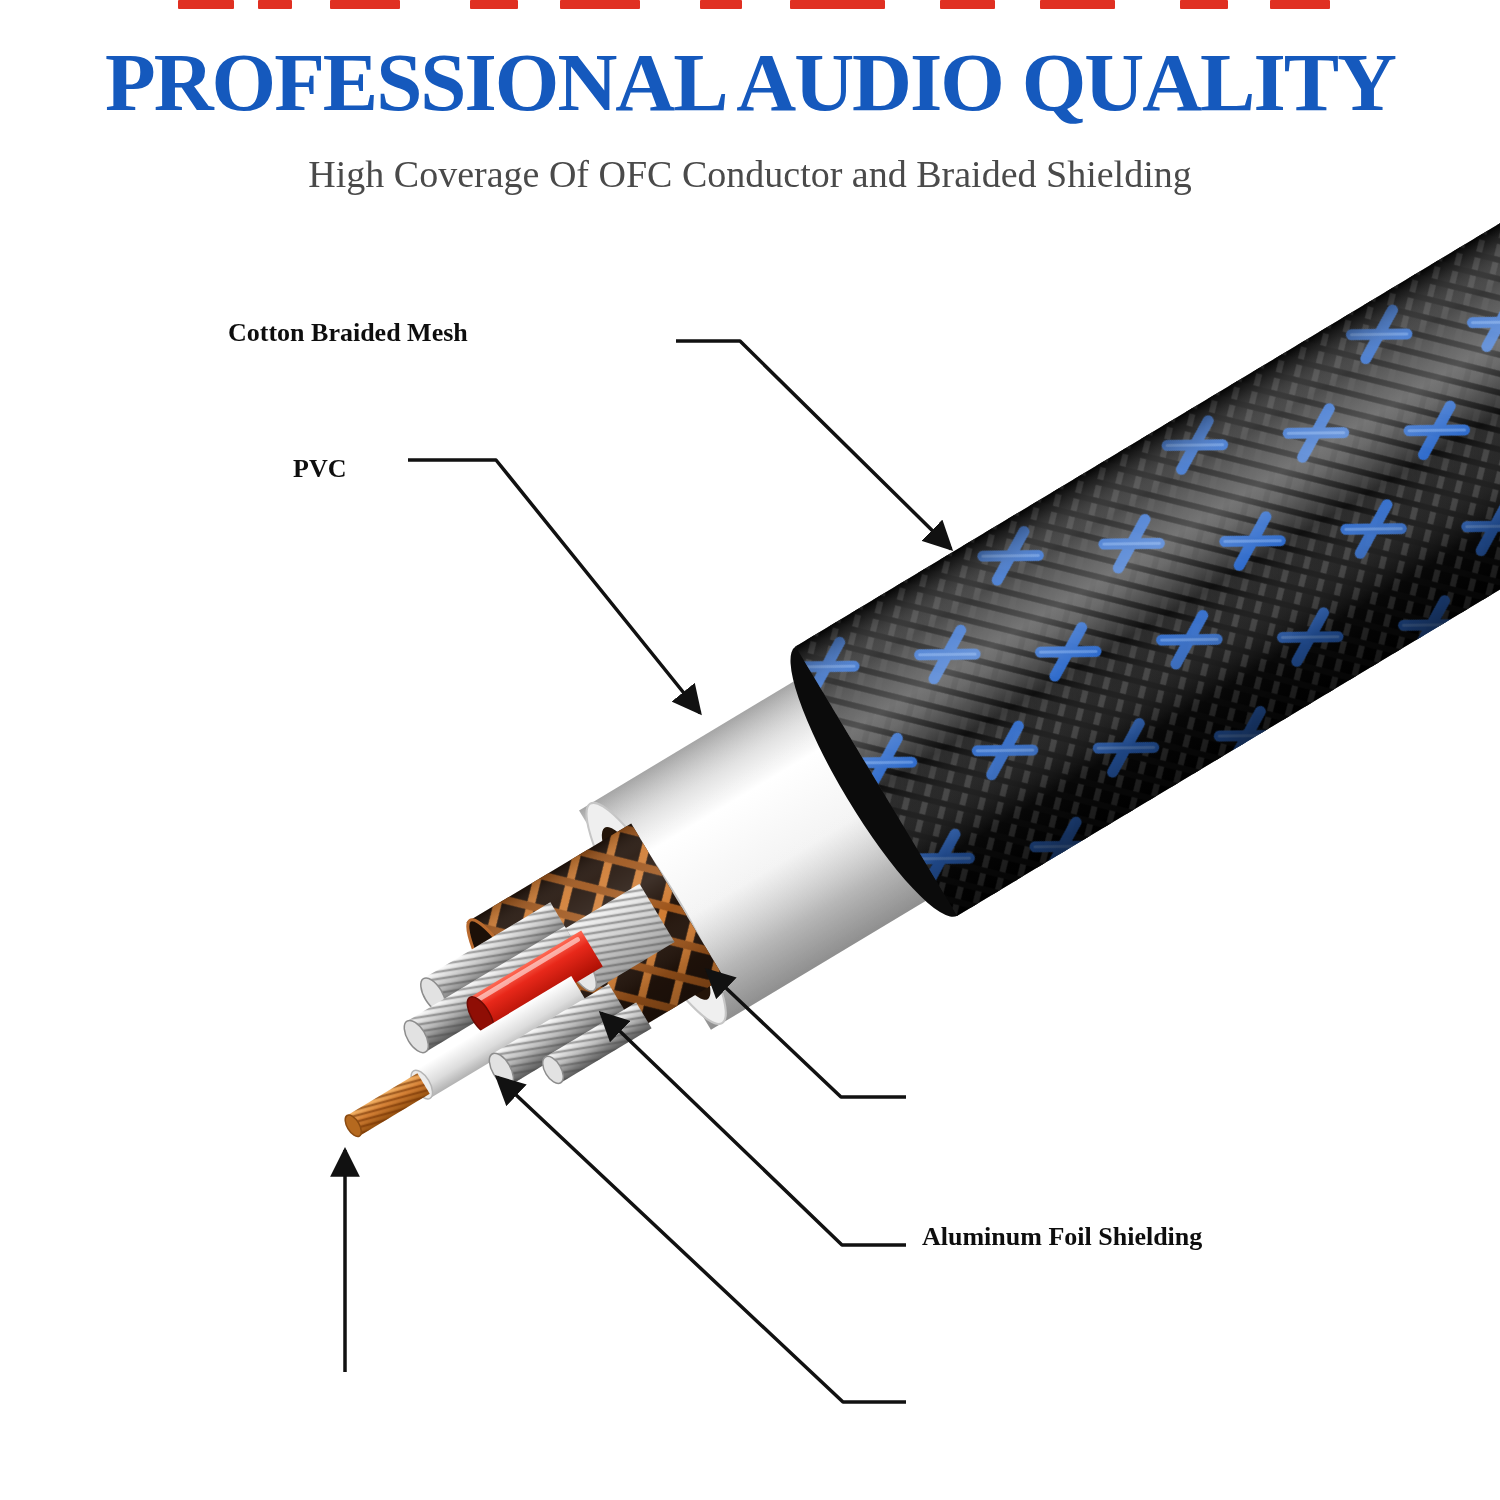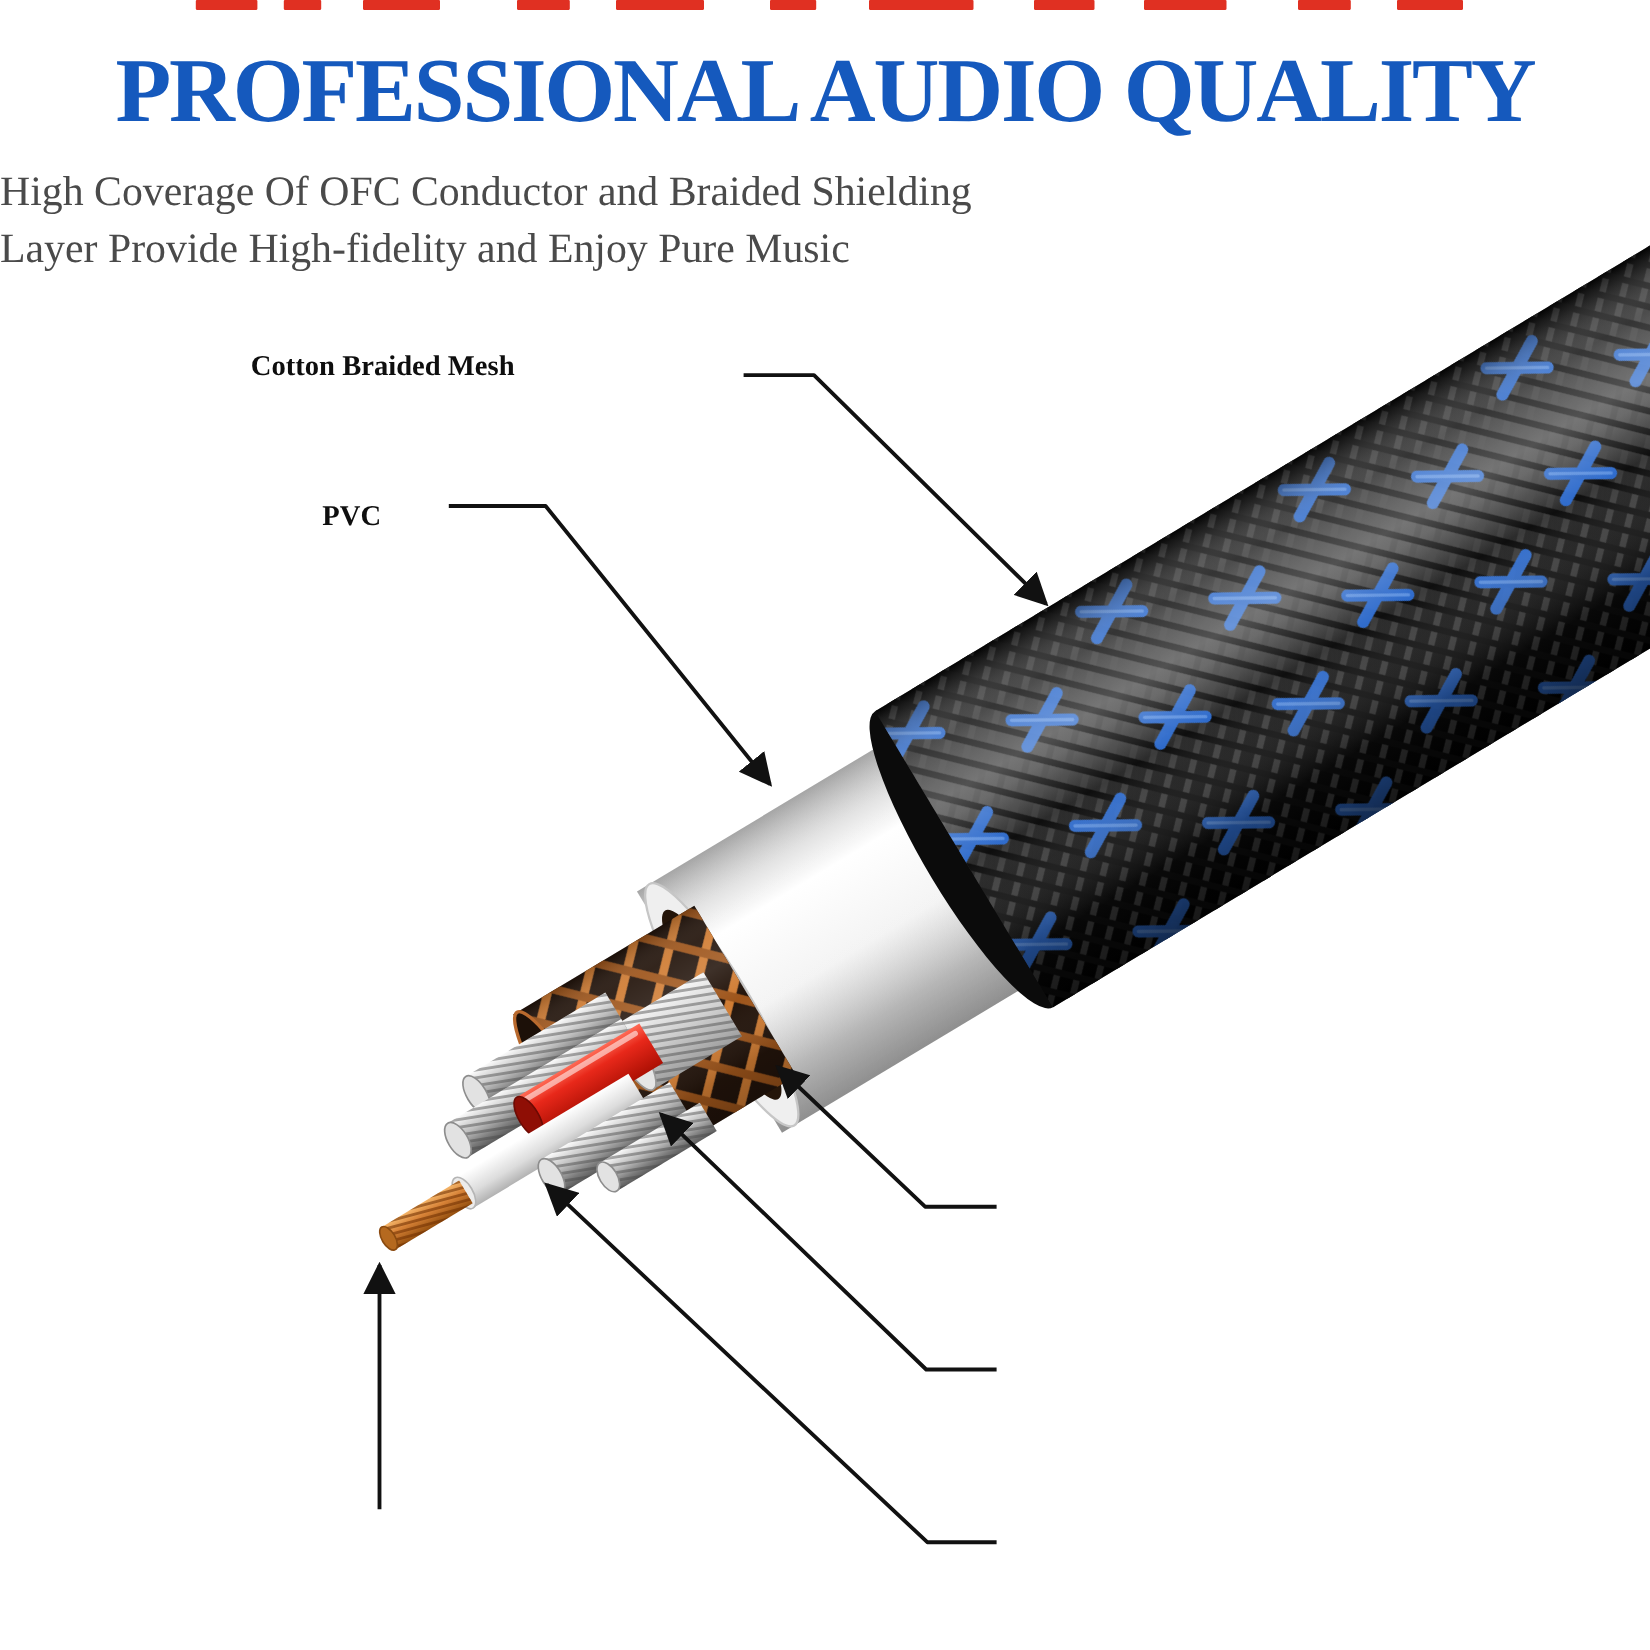--- a/index.html
+++ b/index.html
@@ -7,21 +7,21 @@
     position:relative;width:1500px;height:1500px;background:#ffffff;
     overflow:hidden;font-family:Liberation Serif, serif;padding-left:27px;
   }
   #cable-svg{position:absolute;left:0;top:0;}
   .title{
     position:absolute;top:34px;left:0;width:1500px;text-align:center;
     font-size:83px;font-weight:bold;letter-spacing:-2px;color:#1559bd;
     white-space:nowrap;
   }
   .subtitle{
-    position:absolute;left:0;width:1500px;text-align:left;
+    position:absolute;left:0;width:1500px;text-align:center;
     font-size:38px;color:#4a4a4a;white-space:nowrap;
   }
   .sub1{top:152px;}
   .sub2{top:204px;}
   .callout{
     position:absolute;font-size:26px;font-weight:bold;color:#0e0e0e;
     white-space:nowrap;
   }
   .lbl-cotton{left:228px;top:318px;}
   .lbl-pvc{left:293px;top:454px;}
@@ -212,18 +212,18 @@
       <path d="M408,460 L496,460 L700,713" marker-end="url(#arr)"></path>
       <path d="M906,1097 L841,1097 L707,970" marker-end="url(#arr)"></path>
       <path d="M906,1245 L842,1245 L601,1013" marker-end="url(#arr)"></path>
       <path d="M906,1402 L843,1402 L497,1077" marker-end="url(#arr)"></path>
       <path d="M345,1372 L345,1150" marker-end="url(#arr)"></path>
     </g>
   </svg>
 
   <div class="title">PROFESSIONAL AUDIO QUALITY</div>
   <div class="subtitle sub1">High Coverage Of OFC Conductor and Braided Shielding</div>
-  <div class="subtitle sub2">Layer Provide High-fidelity and Enjoy Pure Music</div>
 
   <div class="callout lbl-cotton">Cotton Braided Mesh</div>
   <div class="callout lbl-pvc">PVC</div>
+  <div class="callout lbl-aluminum">Aluminum Foil Shielding</div>
 
 </div>
 
 </body></html>

